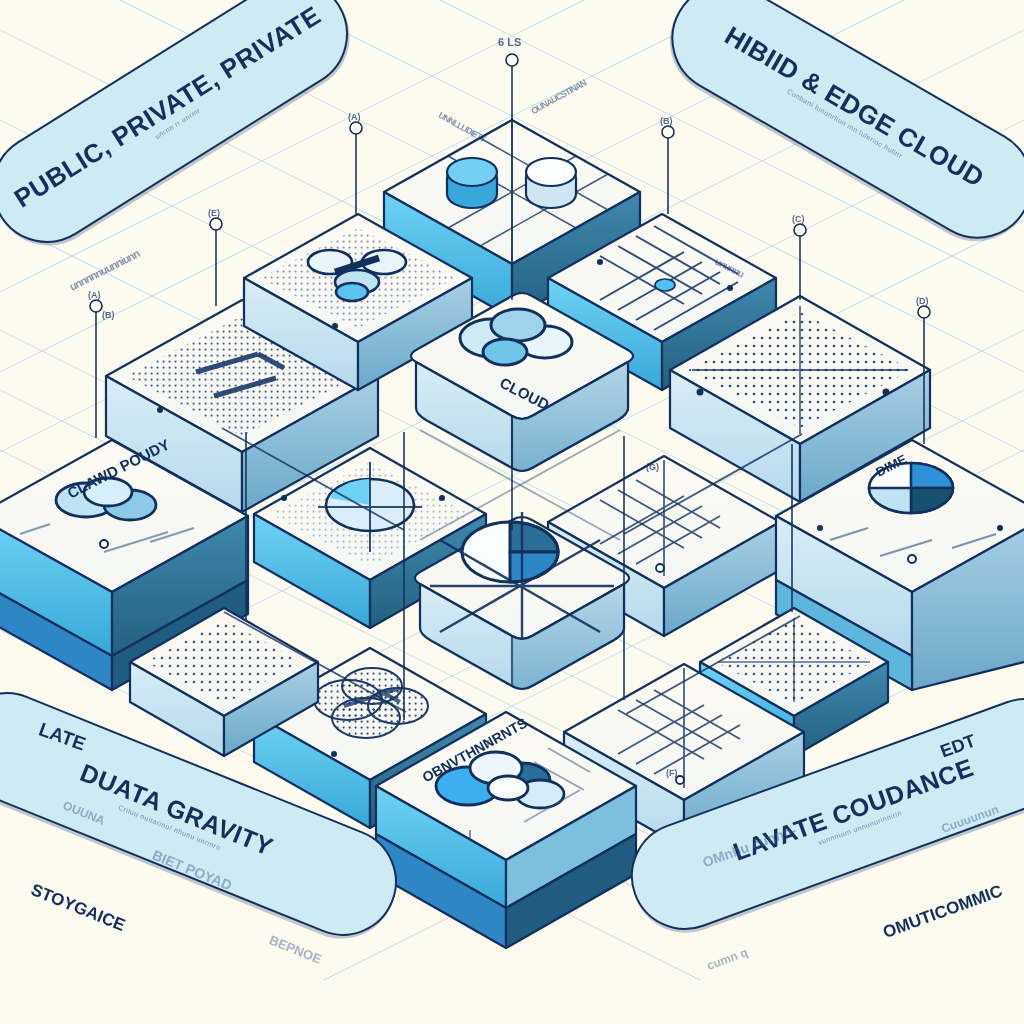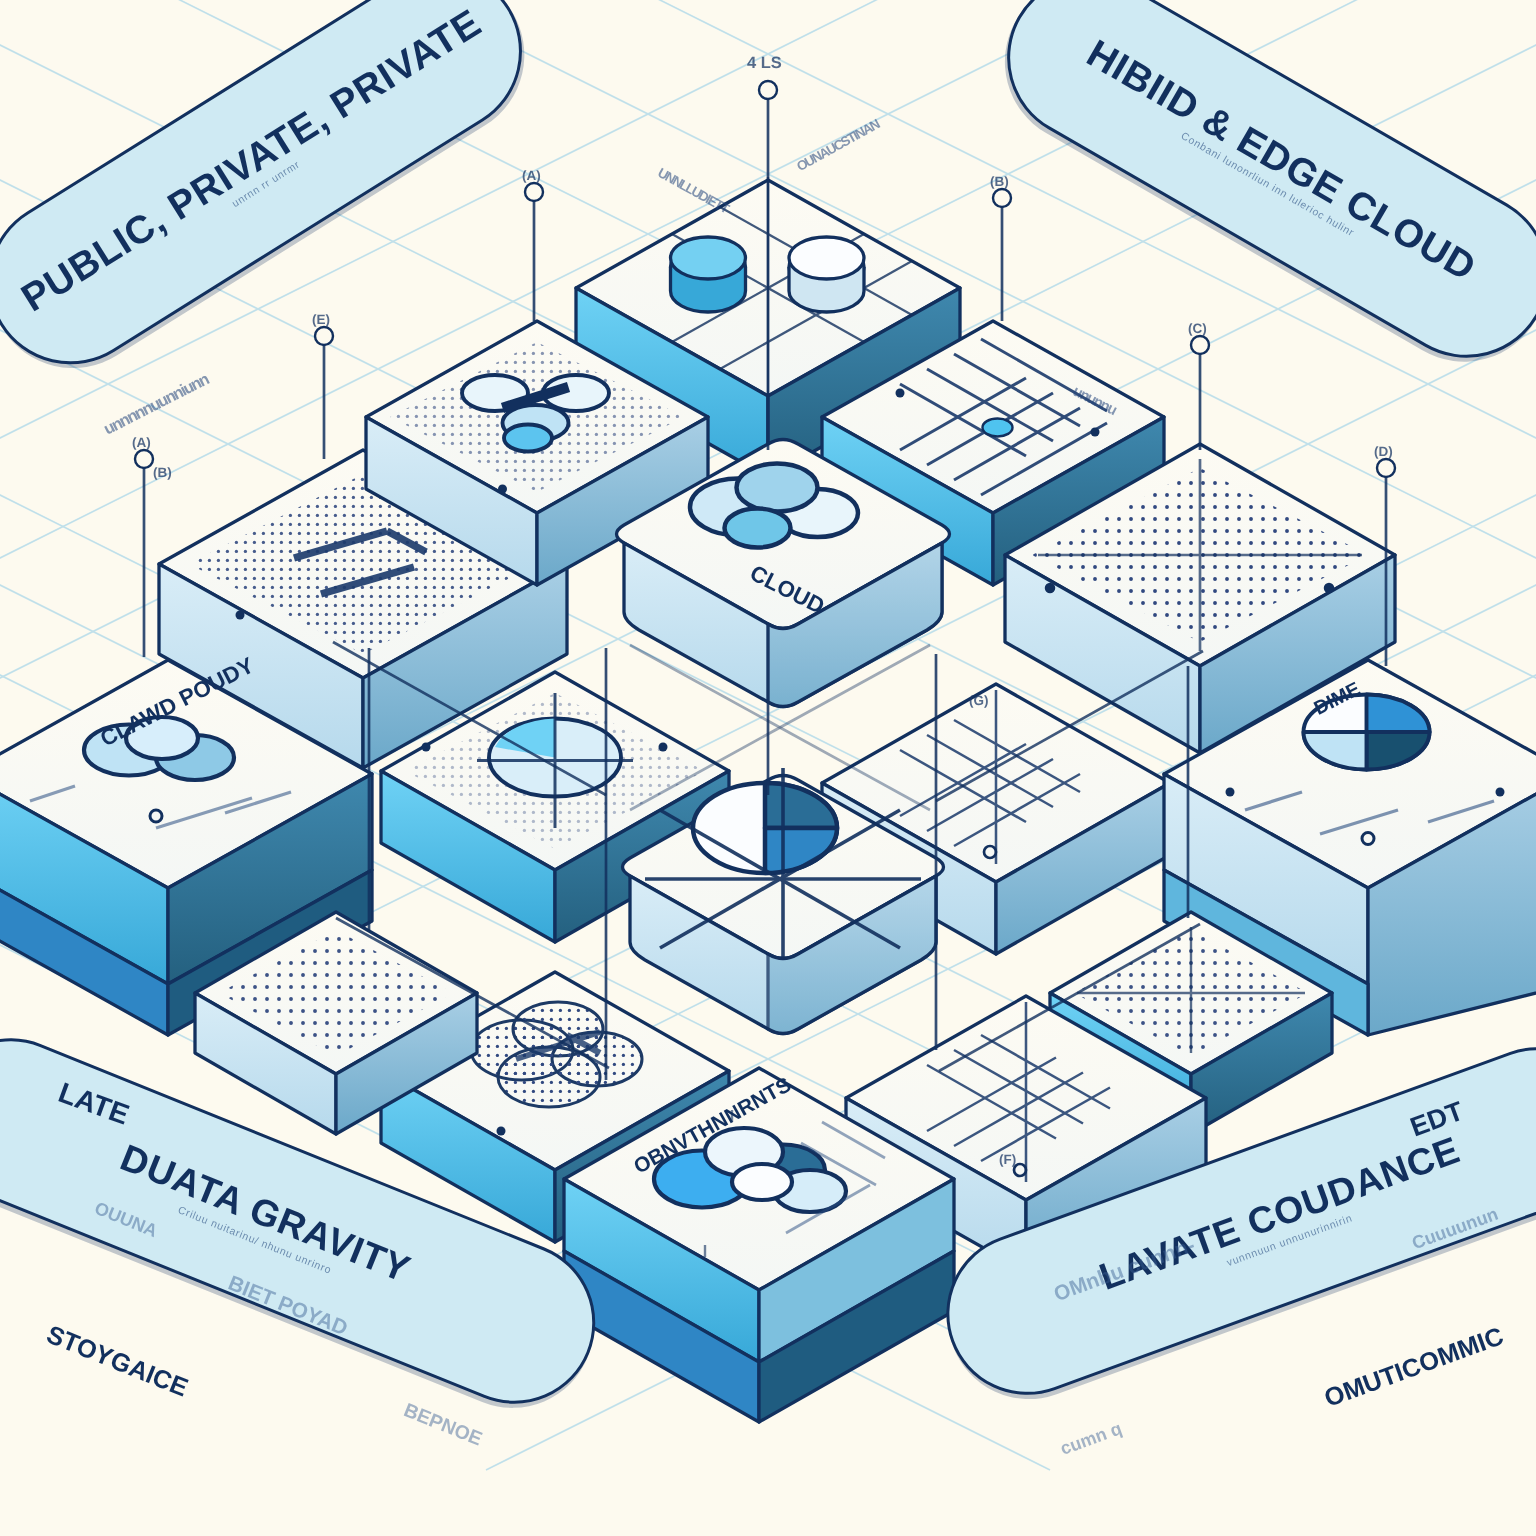--- a/index.html
+++ b/index.html
@@ -475,20 +475,20 @@
 
   <div class="callout" style="left:88px;top:290px;">(A)</div>
   <div class="callout" style="left:102px;top:310px;">(B)</div>
   <div class="callout" style="left:348px;top:112px;">(A)</div>
   <div class="callout" style="left:660px;top:116px;">(B)</div>
   <div class="callout" style="left:792px;top:214px;">(C)</div>
   <div class="callout" style="left:916px;top:296px;">(D)</div>
   <div class="callout" style="left:208px;top:208px;">(E)</div>
   <div class="callout" style="left:666px;top:768px;">(F)</div>
   <div class="callout" style="left:646px;top:462px;">(G)</div>
-  <div class="callout" style="left:498px;top:36px;font-size:11px;">4 LS</div>
+  <div class="callout" style="left:498px;top:36px;font-size:11px;">6 LS</div>
 
   <div class="squig" style="left:436px;top:122px;transform:rotate(29deg);font-size:9px;">UNNLLUDIETT</div>
   <div class="squig" style="left:528px;top:92px;transform:rotate(-29deg);font-size:9px;">OUNAUCSTINAN</div>
   <div class="squig" style="left:66px;top:264px;transform:rotate(-27deg);font-size:11px;">unnnnnuunniunn</div>
   <div class="squig" style="left:714px;top:262px;transform:rotate(27deg);font-size:10px;">ununnu</div>
 
 </div>
 
 </body></html>

